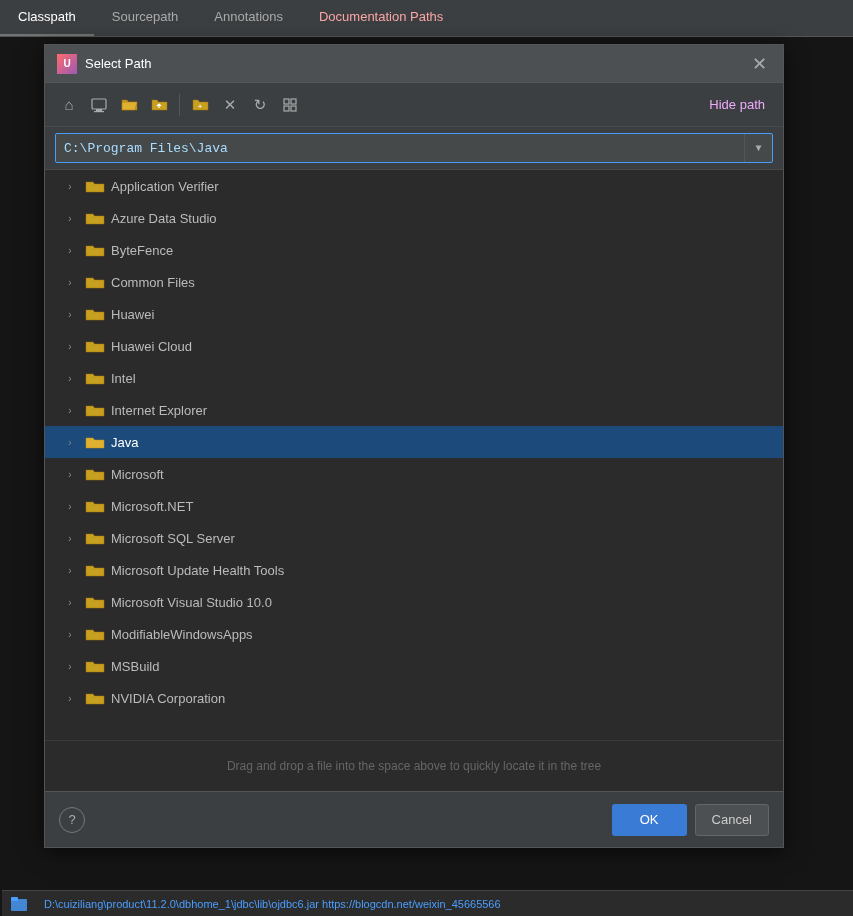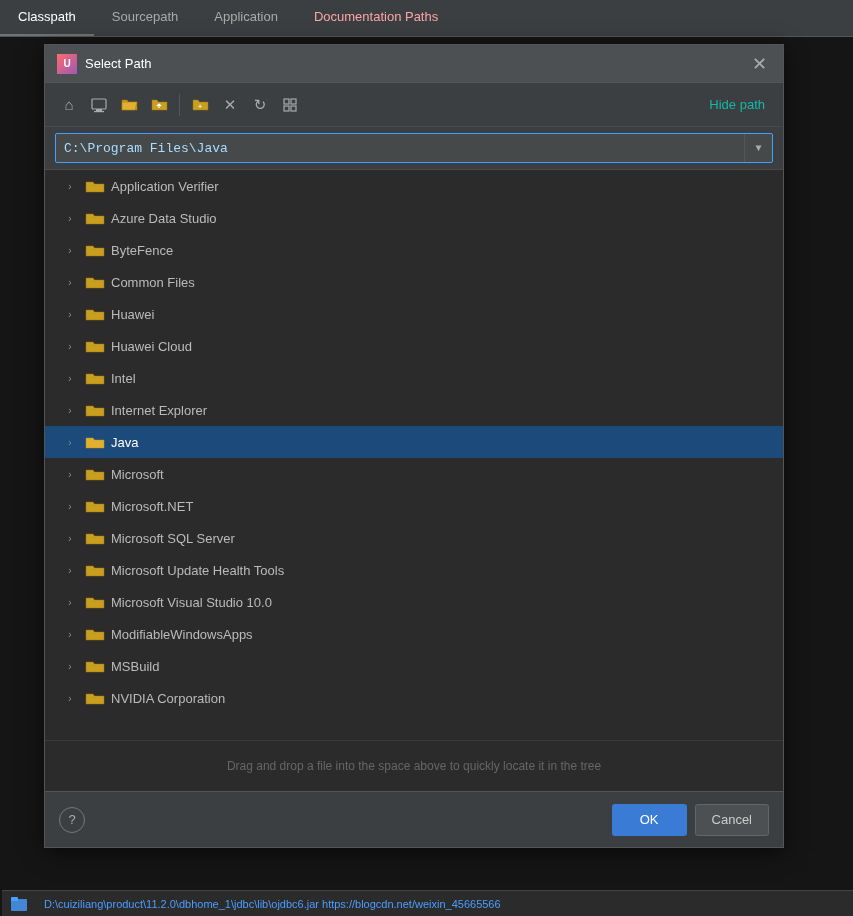--- a/index.html
+++ b/index.html
@@ -121,21 +121,21 @@
       background: transparent;
     }
     .toolbar-separator {
       width: 1px;
       height: 22px;
       background: #555;
       margin: 0 4px;
     }
     .toolbar-spacer { flex: 1; }
     .hide-path-btn {
-      color: #14b8a6;
+      color: #f0abfc;
       cursor: pointer;
       font-size: 13px;
       padding: 4px 8px;
     }
 
     
     .path-input-row {
       padding: 6px 10px;
       background: #3c3f41;
       border-bottom: 1px solid #4a4a4a;
@@ -302,21 +302,21 @@
 <body>
 
 <div class="tab-bar">
   <div class="tab-item active">
     <span>Classpath</span>
   </div>
   <div class="tab-item">
     <span>Sourcepath</span>
   </div>
   <div class="tab-item">
-    <span>Application</span>
+    <span>Annotations</span>
   </div>
   <div class="tab-item">
     <span>Documentation Paths</span>
   </div>
 </div>
 
 <div class="overlay"></div>
 
 <div class="dialog">
 

